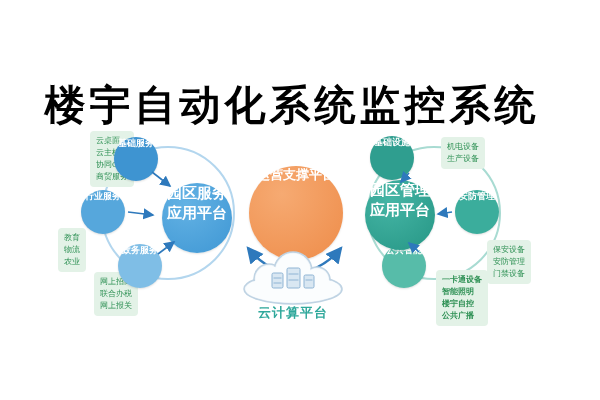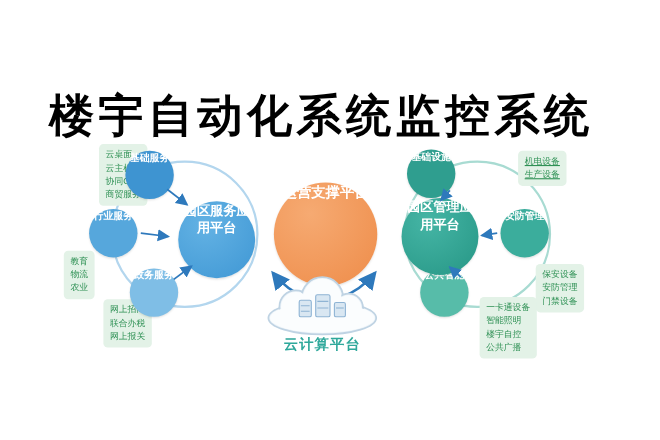--- a/index.html
+++ b/index.html
@@ -14,21 +14,21 @@
   svg.layer{position:absolute;left:0;top:0;pointer-events:none;}
   .rings{z-index:0;}
   .fore{z-index:3;}
   .node{
     position:absolute;border-radius:50%;display:flex;align-items:flex-start;justify-content:center;
     color:#fff;font-weight:bold;text-align:center;z-index:2;
     box-shadow:0 1px 2px rgba(0,0,0,0.12);
   }
   .node.center{width:94px;height:94px;font-size:13px;
     background:radial-gradient(circle at 35% 30%, #f6aa72, #ee8c49);}
-  .node.platform{width:70px;height:70px;font-size:12px;line-height:1.35;padding:0 5px;box-sizing:border-box;}
+  .node.platform{width:70px;height:70px;font-size:15px;line-height:1.35;padding:0 5px;box-sizing:border-box;}
   .node.platform.blue{background:radial-gradient(circle at 35% 30%, #63b2e4, #3f97d4);}
   .node.platform.teal{background:radial-gradient(circle at 35% 30%, #45b5a5, #269685);}
   .node.small{width:44px;height:44px;font-size:9px;}
   .b1{background:#3e94d1;} .b2{background:#56a7dc;} .b3{background:#7fbee6;}
   .t1{background:#2f9e8f;} .t2{background:#3bad9c;} .t3{background:#57bca9;}
   .tag-box{
     position:absolute;background:#e3f2e7;border-radius:4px;color:#2f9155;
     font-size:8px;line-height:1.5;padding:4px 6px;z-index:1;text-align:left;
   }
   .cloud-label{
@@ -60,32 +60,32 @@
     <div>物流</div>
     <div>农业</div>
   </div>
 
   <div class="tag-box" style="left:94px;top:272px;">
     <div>网上招商</div>
     <div>联合办税</div>
     <div>网上报关</div>
   </div>
 
-  <div class="tag-box" style="left:471px;top:137px;text-decoration:underline;">
+  <div class="tag-box" style="left:441px;top:137px;">
     <div>机电设备</div>
     <div>生产设备</div>
   </div>
 
   <div class="tag-box" style="left:487px;top:240px;">
     <div>保安设备</div>
     <div>安防管理</div>
     <div>门禁设备</div>
   </div>
 
-  <div class="tag-box" style="left:436px;top:270px;">
+  <div class="tag-box" style="left:436px;top:270px;font-weight:bold;">
     <div>一卡通设备</div>
     <div>智能照明</div>
     <div>楼宇自控</div>
     <div>公共广播</div>
   </div>
 
   <div class="node small b1" style="left:114px;top:137px;">
     <span>基础服务</span>
   </div>
   <div class="node small b2" style="left:81px;top:190px;">

